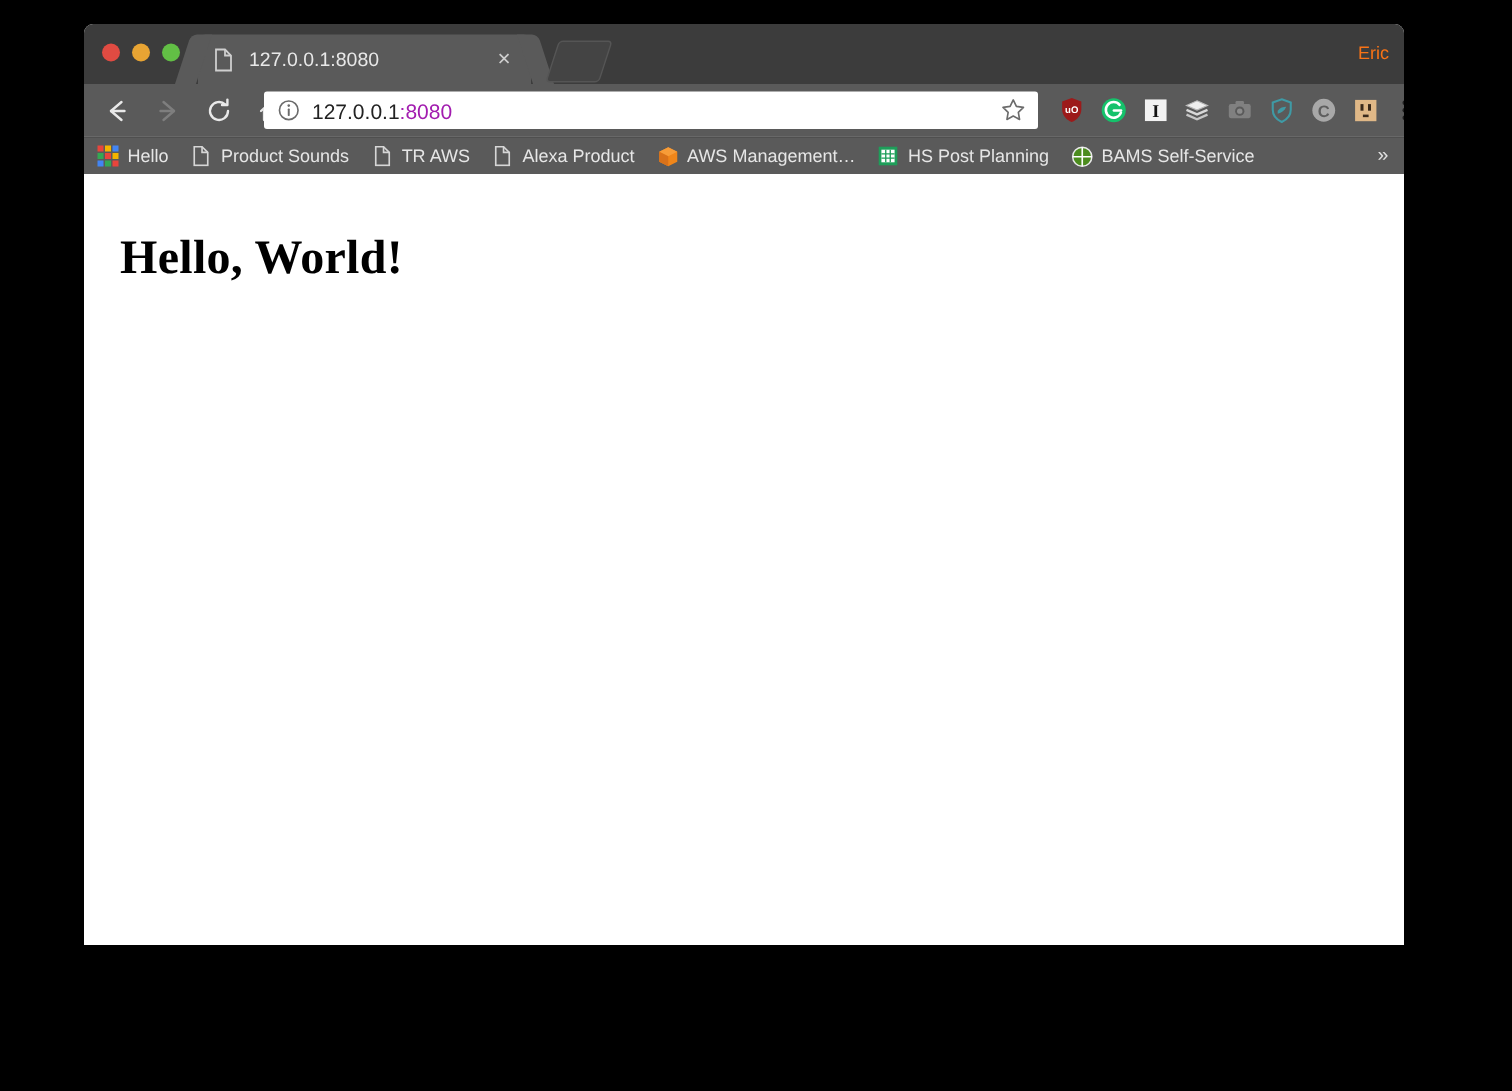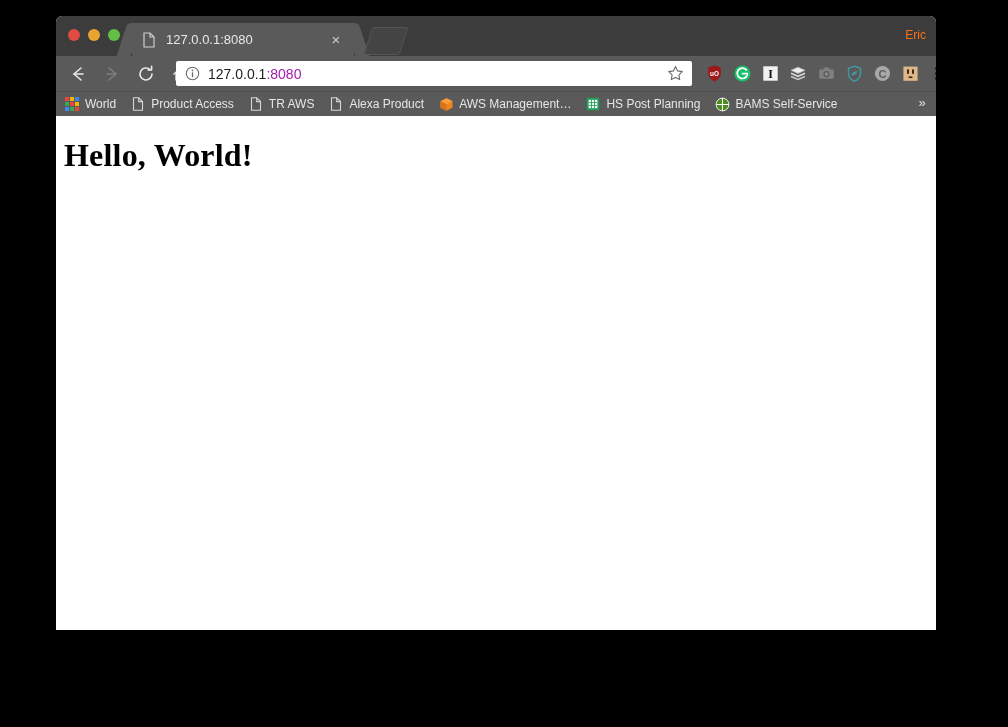--- a/index.html
+++ b/index.html
@@ -271,21 +271,21 @@
   .apps-grid span { display: block; width: 4px; height: 4px; }
 
   
   .content {
     position: relative;
     height: 515px;
     background: #ffffff;
     overflow: hidden;
   }
   .page-h1 {
-    margin: 0;
+    margin: 16px;
     padding: 21px 0 0 8px;
     font-family: "Liberation Serif", serif;
     font-size: 32px;
     font-weight: bold;
     color: #000000;
     letter-spacing: 0.2px;
   }
 </style>
 </head>
 <body>
@@ -445,31 +445,31 @@
               <span style="background:#f4b400"></span>
               <span style="background:#4285f4"></span>
             <span style="background:#34a853"></span>
               <span style="background:#e8453c"></span>
               <span style="background:#f4b400"></span>
             <span style="background:#4285f4"></span>
               <span style="background:#34a853"></span>
               <span style="background:#e8453c"></span>
           </span>
         </span>
-        <span class="bm-label">World</span>
+        <span class="bm-label">Hello</span>
       </div>
 
       <div class="bm">
         <span class="bm-icon">
           <svg width="12" height="14" viewBox="0 0 12 14">
             <path d="M1.5 0.8h5.2l3.8 3.8v8.6H1.5z" fill="none" stroke="#d6d6d6" stroke-width="1.1"></path>
             <path d="M6.7 0.8v3.8h3.8" fill="none" stroke="#d6d6d6" stroke-width="1.1"></path>
           </svg>
         </span>
-        <span class="bm-label">Product Access</span>
+        <span class="bm-label">Product Sounds</span>
       </div>
 
       <div class="bm">
         <span class="bm-icon">
           <svg width="12" height="14" viewBox="0 0 12 14">
             <path d="M1.5 0.8h5.2l3.8 3.8v8.6H1.5z" fill="none" stroke="#d6d6d6" stroke-width="1.1"></path>
             <path d="M6.7 0.8v3.8h3.8" fill="none" stroke="#d6d6d6" stroke-width="1.1"></path>
           </svg>
         </span>
         <span class="bm-label">TR AWS</span>

